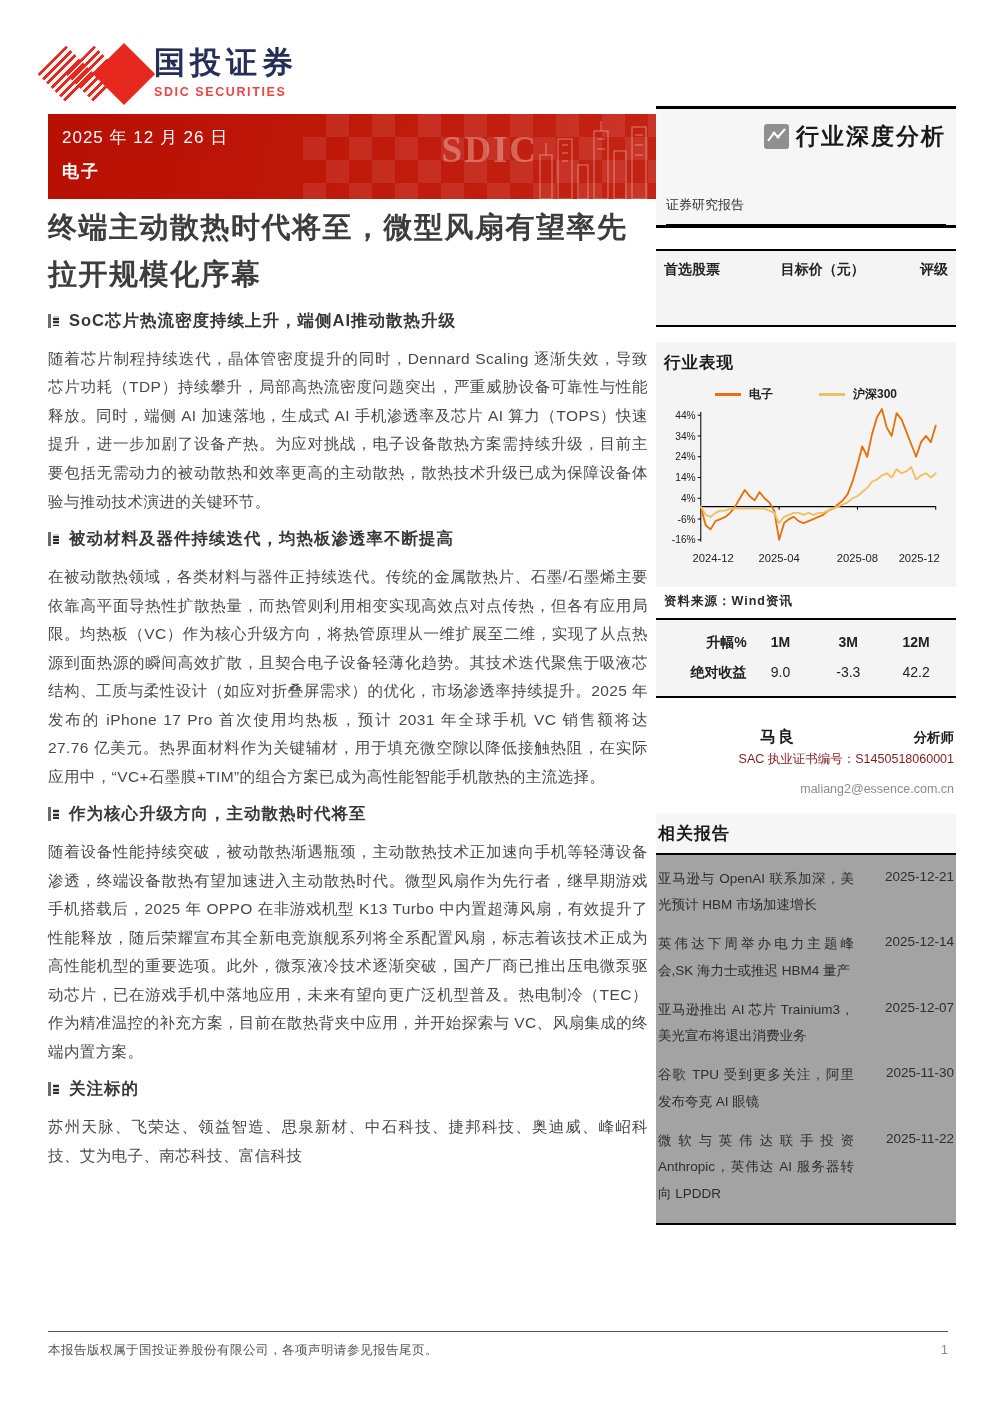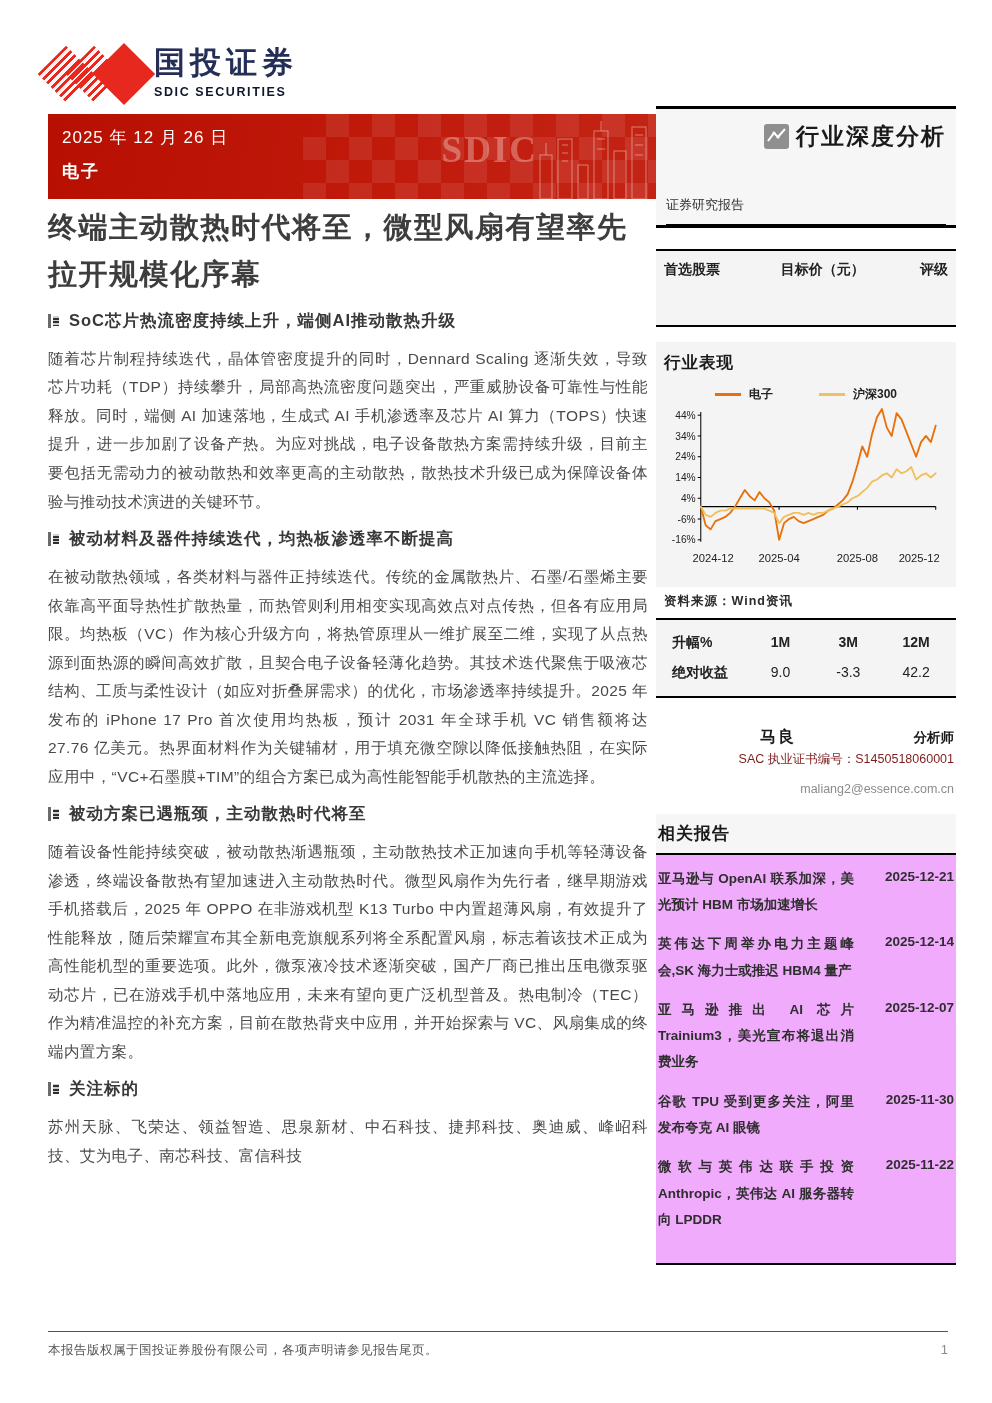--- a/index.html
+++ b/index.html
@@ -8,21 +8,21 @@
   .page { position:relative; width:992px; height:1403px; background:#fff; overflow:hidden; }
 
   
   .logo { position:absolute; left:48px; top:42px; display:flex; align-items:center; gap:10px; }
   .logo-marks { position:relative; width:96px; height:62px; }
   .lm { position:absolute; width:40px; height:40px; transform:rotate(45deg); }
   .lm1 { left:-2px; top:12px; background:repeating-linear-gradient(90deg,#e7281e 0 3px,rgba(231,40,30,.06) 3px 6px); }
   .lm2 { left:26px; top:12px; background:repeating-linear-gradient(90deg,#e7281e 0 3px,rgba(231,40,30,.06) 3px 6px); }
   .lm3 { left:54px; top:10px; width:44px; height:44px; background:#e7281e; }
   .logo-text .cn { font-size:31px; font-weight:bold; color:#252e56; letter-spacing:5px; line-height:1.05; }
-  .logo-text .en { font-size:12.5px; font-weight:bold; color:#0f172a; letter-spacing:1.6px; margin-top:6px; }
+  .logo-text .en { font-size:12.5px; font-weight:bold; color:#ef4444; letter-spacing:1.6px; margin-top:6px; }
 
   
   .banner { position:absolute; left:48px; top:114px; width:608px; height:85px;
             background:linear-gradient(100deg,#b70f02 0%,#c01a0b 55%,#c42415 100%); overflow:hidden; }
   .banner-checker { position:absolute; right:0; top:0; width:58%; height:100%;
             background:conic-gradient(rgba(255,255,255,.10) 90deg,transparent 0 180deg,rgba(255,255,255,.10) 0 270deg,transparent 0);
             background-size:46px 46px; opacity:.8; }
   .banner-date { position:absolute; left:14px; top:12px; color:#fff; font-size:17px; letter-spacing:1px; }
   .banner-cat  { position:absolute; left:14px; top:46px; color:#fff; font-size:17px; font-weight:bold; letter-spacing:2px; }
   .banner-wm { position:absolute; right:118px; top:14px; font-family:"Liberation Serif","DejaVu Serif",serif;
@@ -64,37 +64,37 @@
   .perf-box { margin-top:15px; padding:10px 8px 6px 8px; }
   .perf-title { font-size:16.5px; font-weight:bold; color:#1a1a1a; letter-spacing:1px; }
   .legend { display:flex; justify-content:center; gap:46px; margin-top:12px; font-size:12px; color:#222; }
   .legend .item { display:flex; align-items:center; gap:8px; font-weight:bold; }
   .legend .swatch { display:inline-block; width:26px; height:3px; }
   .chart-wrap { margin-top:4px; }
   .source { font-size:12.5px; font-weight:bold; color:#2b2b2b; padding:6px 8px 8px 8px; letter-spacing:1px; }
 
   .returns-box { border-top:2.5px solid #000; border-bottom:2.5px solid #000; padding:8px 6px; }
   .r-row { display:flex; font-size:14px; color:#222; padding:6px 0; }
-  .r-row span:nth-child(1){ flex:1.1; text-align:left; padding-left:10px; font-weight:bold; }
+  .r-row span:nth-child(1){ flex:1.1; text-align:right; padding-left:10px; font-weight:bold; }
   .r-row span:nth-child(2){ flex:1; text-align:center; }
   .r-row span:nth-child(3){ flex:1; text-align:center; }
   .r-row span:nth-child(4){ flex:1; text-align:center; }
   .r-row.hdr span { font-weight:bold; }
 
   .analyst { padding:29px 2px 14px 2px; background:#fff; }
   .an-row1 { display:flex; align-items:baseline; }
   .an-name { margin-left:102px; font-size:16px; font-weight:bold; color:#1a1a1a; letter-spacing:2px; }
   .an-role { margin-left:auto; font-size:13.5px; font-weight:bold; color:#1a1a1a; }
   .an-cert { text-align:right; font-size:12.5px; color:#7f1d1d; margin-top:3px; }
   .an-email { text-align:right; font-size:12.5px; color:#8c8c8c; margin-top:14px; }
 
   .related { margin-top:4px; }
   .related-title { font-size:17px; font-weight:bold; color:#1a1a1a; letter-spacing:1px;
                    padding:8px 2px 8px 2px; border-bottom:2px solid #000; background:#f6f6f6; }
-  .related-list { background:#f0abfc; border-bottom:2.5px solid #000; padding:4px 0 24px 0;font-weight:bold; }
+  .related-list { background:#a3a3a3; border-bottom:2.5px solid #000; padding:4px 0 10px 0; }
   .rel-item { display:flex; justify-content:space-between; padding:7px 2px 6px 2px; }
   .rel-item .t { width:196px; font-size:13.5px; line-height:1.95; color:#2e2e2e; text-align:justify; }
   .rel-item .d { font-size:13.5px; color:#2e2e2e; white-space:nowrap; padding-top:3px; }
 
   
   .footer { position:absolute; left:48px; right:44px; top:1331px; border-top:1.5px solid #555; padding-top:10px;
             display:flex; justify-content:space-between; align-items:baseline; }
   .footer .txt { font-size:12.5px; color:#555; letter-spacing:0.5px; }
   .footer .pg { font-size:13px; color:#8c8c8c; }
 </style>
@@ -157,21 +157,21 @@
       <div class="sec-head">
         <span class="sec-icon"></span>
         <span>被动材料及器件持续迭代，均热板渗透率不断提高</span>
       </div>
       <p>在被动散热领域，各类材料与器件正持续迭代。传统的金属散热片、石墨/石墨烯主要依靠高平面导热性扩散热量，而热管则利用相变实现高效点对点传热，但各有应用局限。均热板（VC）作为核心升级方向，将热管原理从一维扩展至二维，实现了从点热源到面热源的瞬间高效扩散，且契合电子设备轻薄化趋势。其技术迭代聚焦于吸液芯结构、工质与柔性设计（如应对折叠屏需求）的优化，市场渗透率持续提升。2025 年发布的 iPhone 17 Pro 首次使用均热板，预计 2031 年全球手机 VC 销售额将达 27.76 亿美元。热界面材料作为关键辅材，用于填充微空隙以降低接触热阻，在实际应用中，“VC+石墨膜+TIM”的组合方案已成为高性能智能手机散热的主流选择。</p>
     </div>
 
     <div class="section">
       <div class="sec-head">
         <span class="sec-icon"></span>
-        <span>被动方案已遇瓶颈，主动散热时代将至</span>
+        <span>作为核心升级方向，主动散热时代将至</span>
       </div>
       <p>随着设备性能持续突破，被动散热渐遇瓶颈，主动散热技术正加速向手机等轻薄设备渗透，终端设备散热有望加速进入主动散热时代。微型风扇作为先行者，继早期游戏手机搭载后，2025 年 OPPO 在非游戏机型 K13 Turbo 中内置超薄风扇，有效提升了性能释放，随后荣耀宣布其全新电竞旗舰系列将全系配置风扇，标志着该技术正成为高性能机型的重要选项。此外，微泵液冷技术逐渐突破，国产厂商已推出压电微泵驱动芯片，已在游戏手机中落地应用，未来有望向更广泛机型普及。热电制冷（TEC）作为精准温控的补充方案，目前在散热背夹中应用，并开始探索与 VC、风扇集成的终端内置方案。</p>
     </div>
 
     <div class="section">
       <div class="sec-head">
         <span class="sec-icon"></span>
         <span>关注标的</span>
       </div>
       <p>苏州天脉、飞荣达、领益智造、思泉新材、中石科技、捷邦科技、奥迪威、峰岹科技、艾为电子、南芯科技、富信科技</p>

